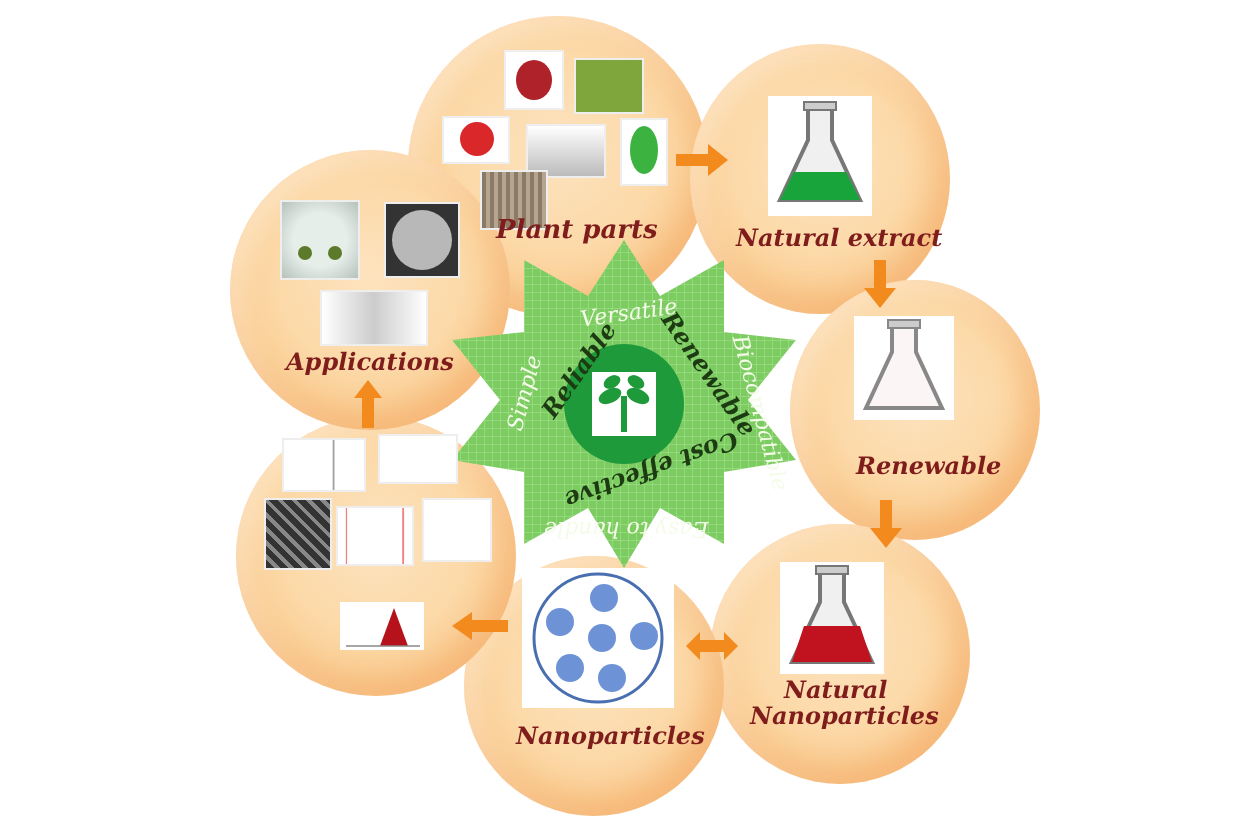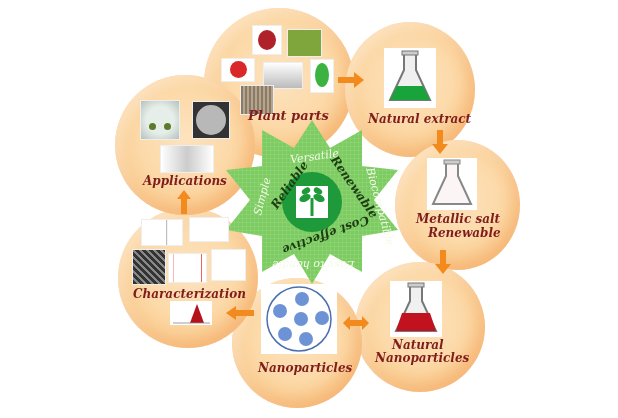--- a/index.html
+++ b/index.html
@@ -77,21 +77,20 @@
     <path d="M13 38 H39 L46 52 H6 Z" fill="#19a33b"></path>
     <rect x="18" y="3" width="16" height="4" fill="#ccc" stroke="#777"></rect>
   </svg>
   <span class="label" style="left:368px;top:113px;">Natural extract</span>
 
   <svg style="position:absolute;left:427px;top:158px;" width="50" height="52" viewBox="0 0 50 52">
     <rect width="50" height="52" fill="#fff"></rect>
     <path d="M19 5 H31 V18 L44 46 H6 L19 18 Z" fill="#fbf5f5" stroke="#888" stroke-width="2"></path>
     <rect x="17" y="2" width="16" height="4" fill="#ccc" stroke="#888"></rect>
   </svg>
-  <span class="label" style="left:416px;top:213px;">Metallic salt</span>
   <span class="label" style="left:428px;top:227px;">Renewable</span>
 
   <svg style="position:absolute;left:390px;top:281px;" width="52" height="56" viewBox="0 0 52 56">
     <rect width="52" height="56" fill="#fff"></rect>
     <path d="M20 5 H32 V20 L46 50 H6 L20 20 Z" fill="#f0f0f0" stroke="#777" stroke-width="2"></path>
     <path d="M12 32 H40 L46 50 H6 Z" fill="#c1121f"></path>
     <rect x="18" y="2" width="16" height="4" fill="#ccc" stroke="#777"></rect>
   </svg>
   <span class="label" style="left:392px;top:339px;">Natural</span>
   <span class="label" style="left:375px;top:352px;">Nanoparticles</span>
@@ -108,21 +107,20 @@
         <circle cx="45" cy="55" r="7"></circle>
     </g>
   </svg>
   <span class="label" style="left:258px;top:362px;">Nanoparticles</span>
 
   <div class="thumb" style="left:141px;top:219px;width:40px;height:25px;background:linear-gradient(90deg,#fff 60%,#999 62%,#fff 64%);"></div>
   <div class="thumb" style="left:189px;top:217px;width:38px;height:23px;"></div>
   <div class="thumb" style="left:132px;top:249px;width:32px;height:34px;background:repeating-linear-gradient(45deg,#333 0 3px,#888 3px 5px);"></div>
   <div class="thumb" style="left:168px;top:253px;width:37px;height:28px;background:linear-gradient(90deg,#fff 10%,#e55 11%,#fff 13%,#fff 86%,#e55 88%,#fff 90%);"></div>
   <div class="thumb" style="left:211px;top:249px;width:33px;height:30px;"></div>
-  <span class="label" style="left:133px;top:288px;">Characterization</span>
   <svg style="position:absolute;left:170px;top:301px;" width="42" height="24" viewBox="0 0 42 24">
     <rect width="42" height="24" fill="#fff"></rect>
     <polygon points="27,3 34,22 20,22" fill="#b5121b"></polygon>
     <line x1="3" y1="22" x2="40" y2="22" stroke="#888" stroke-width="0.8"></line>
   </svg>
 
   <div class="thumb" style="left:140px;top:100px;width:38px;height:38px;background:radial-gradient(circle,#e6eee9 50%,#b7c2bb 100%);">
     <div style="position:absolute;left:8px;top:22px;width:7px;height:7px;border-radius:50%;background:#5c7a2a;"></div>
     <div style="position:absolute;left:23px;top:22px;width:7px;height:7px;border-radius:50%;background:#5c7a2a;"></div>
   </div>

